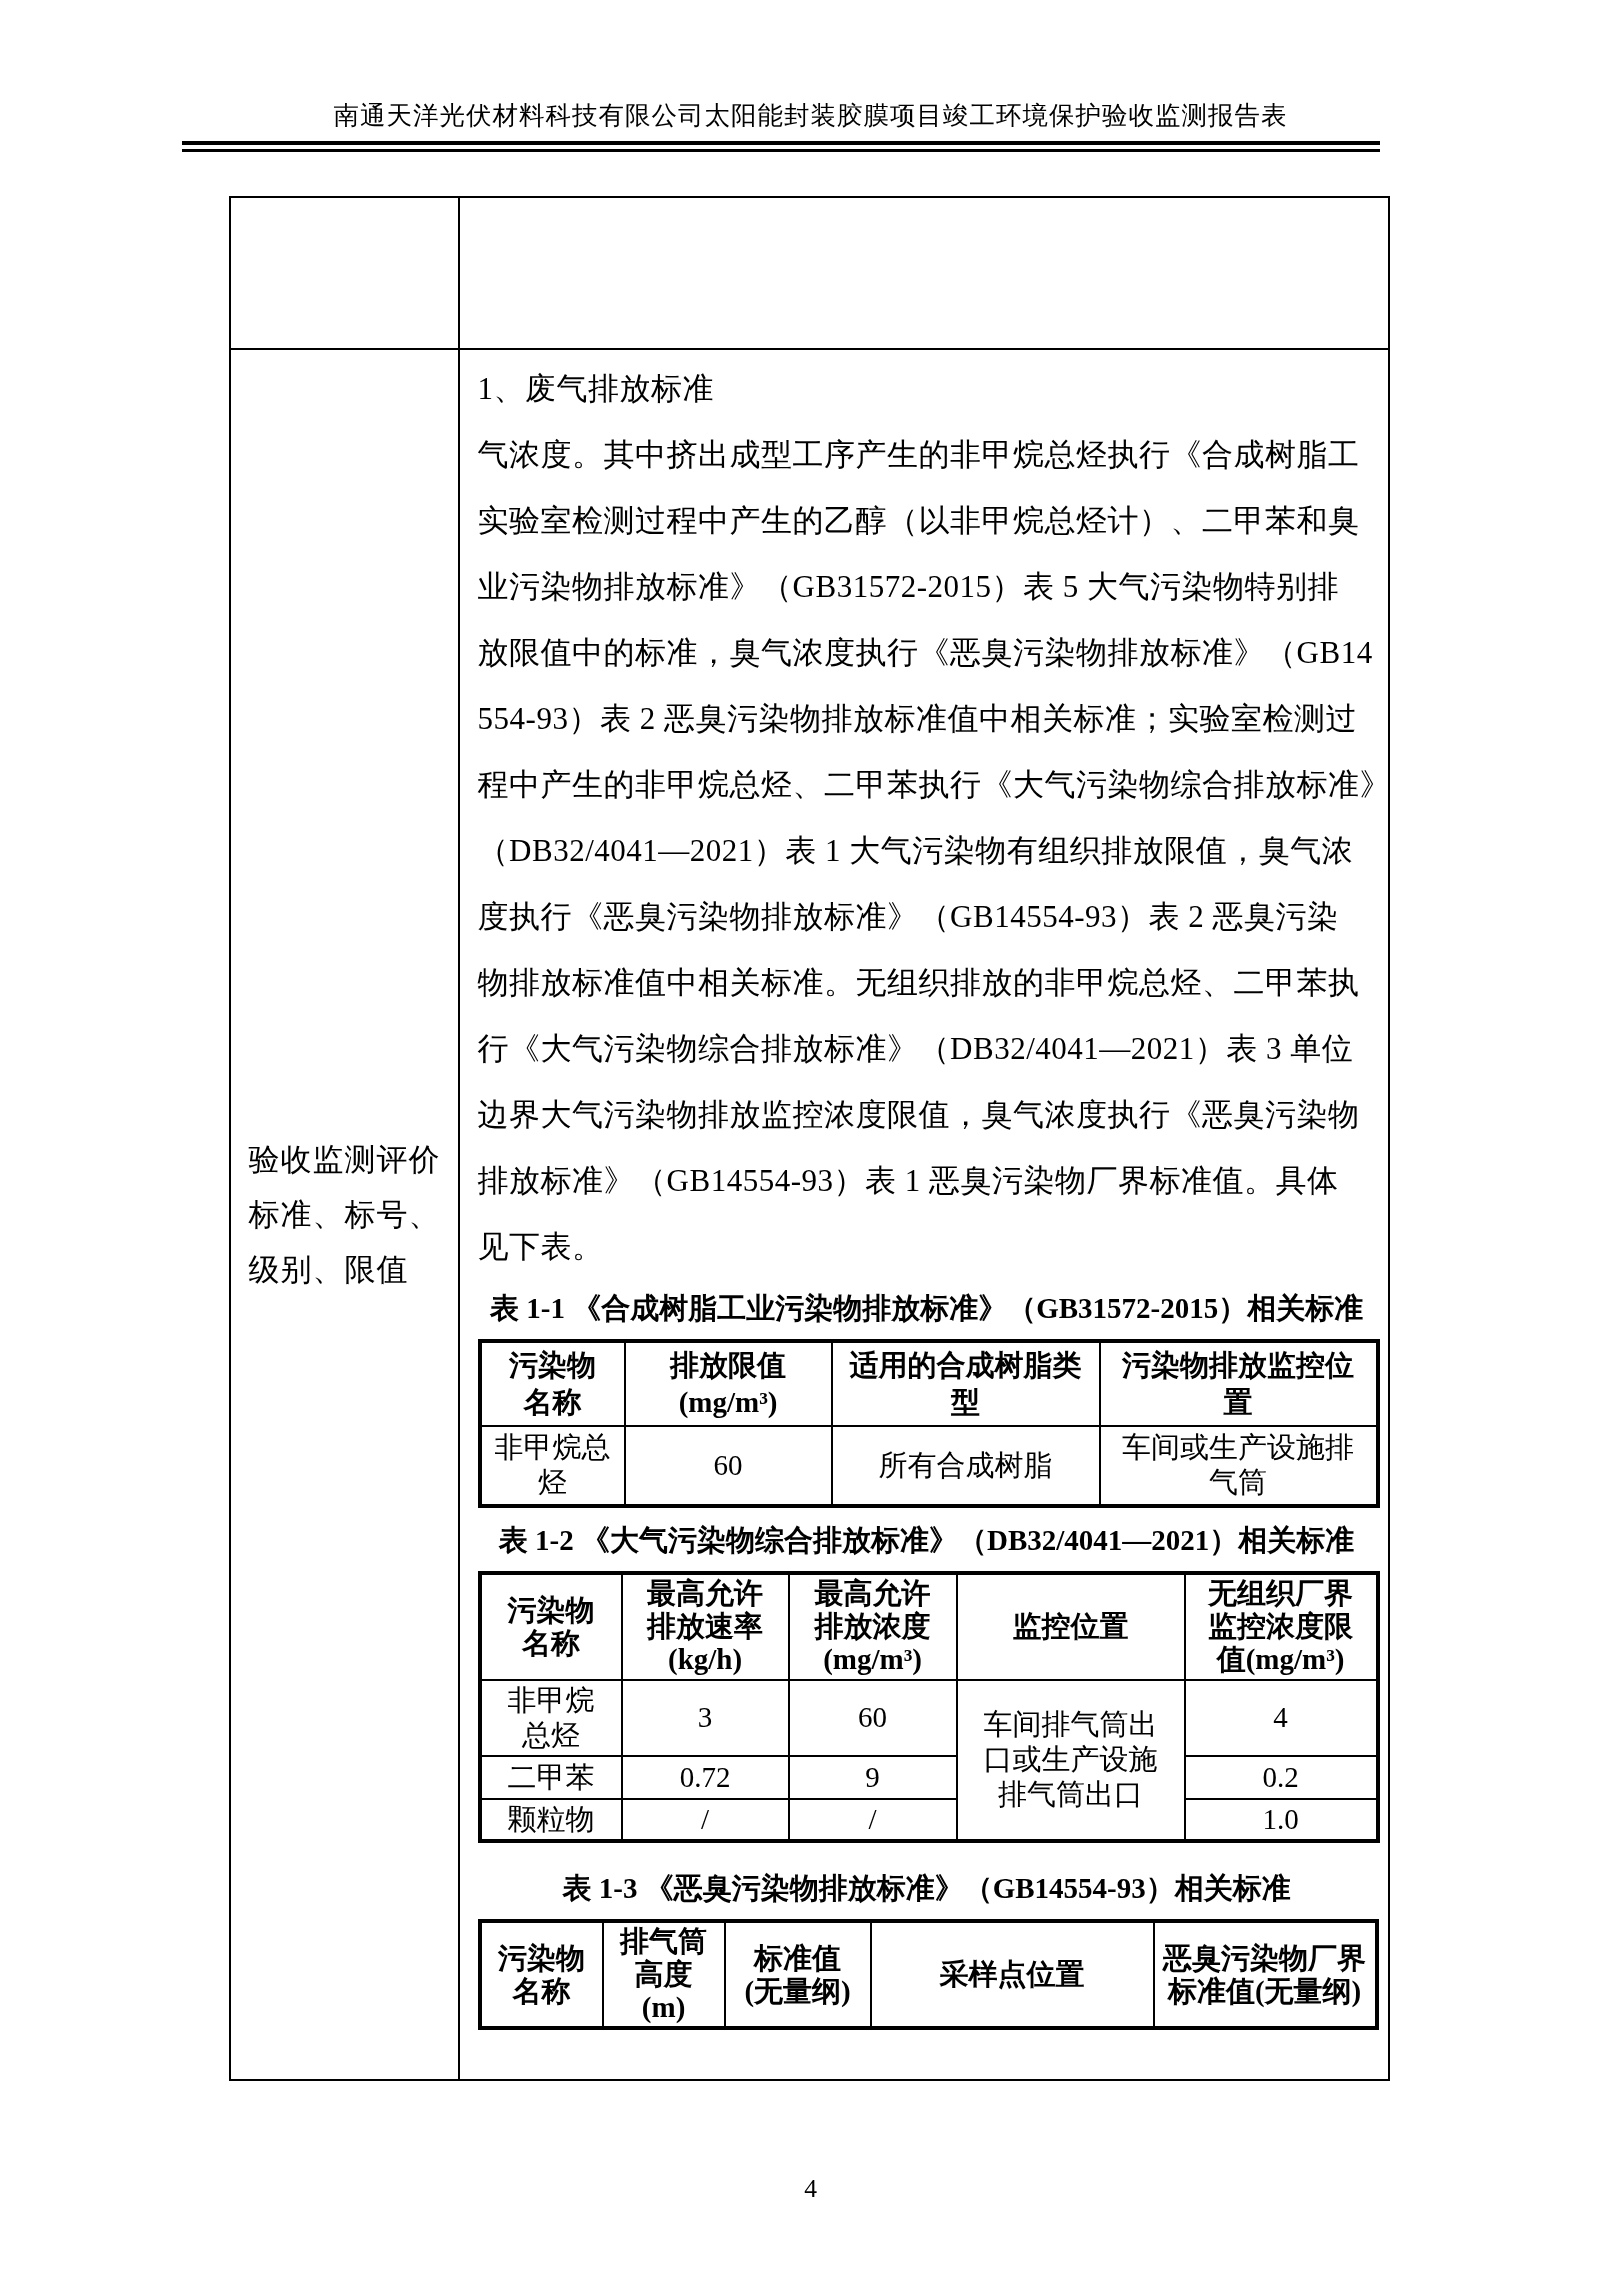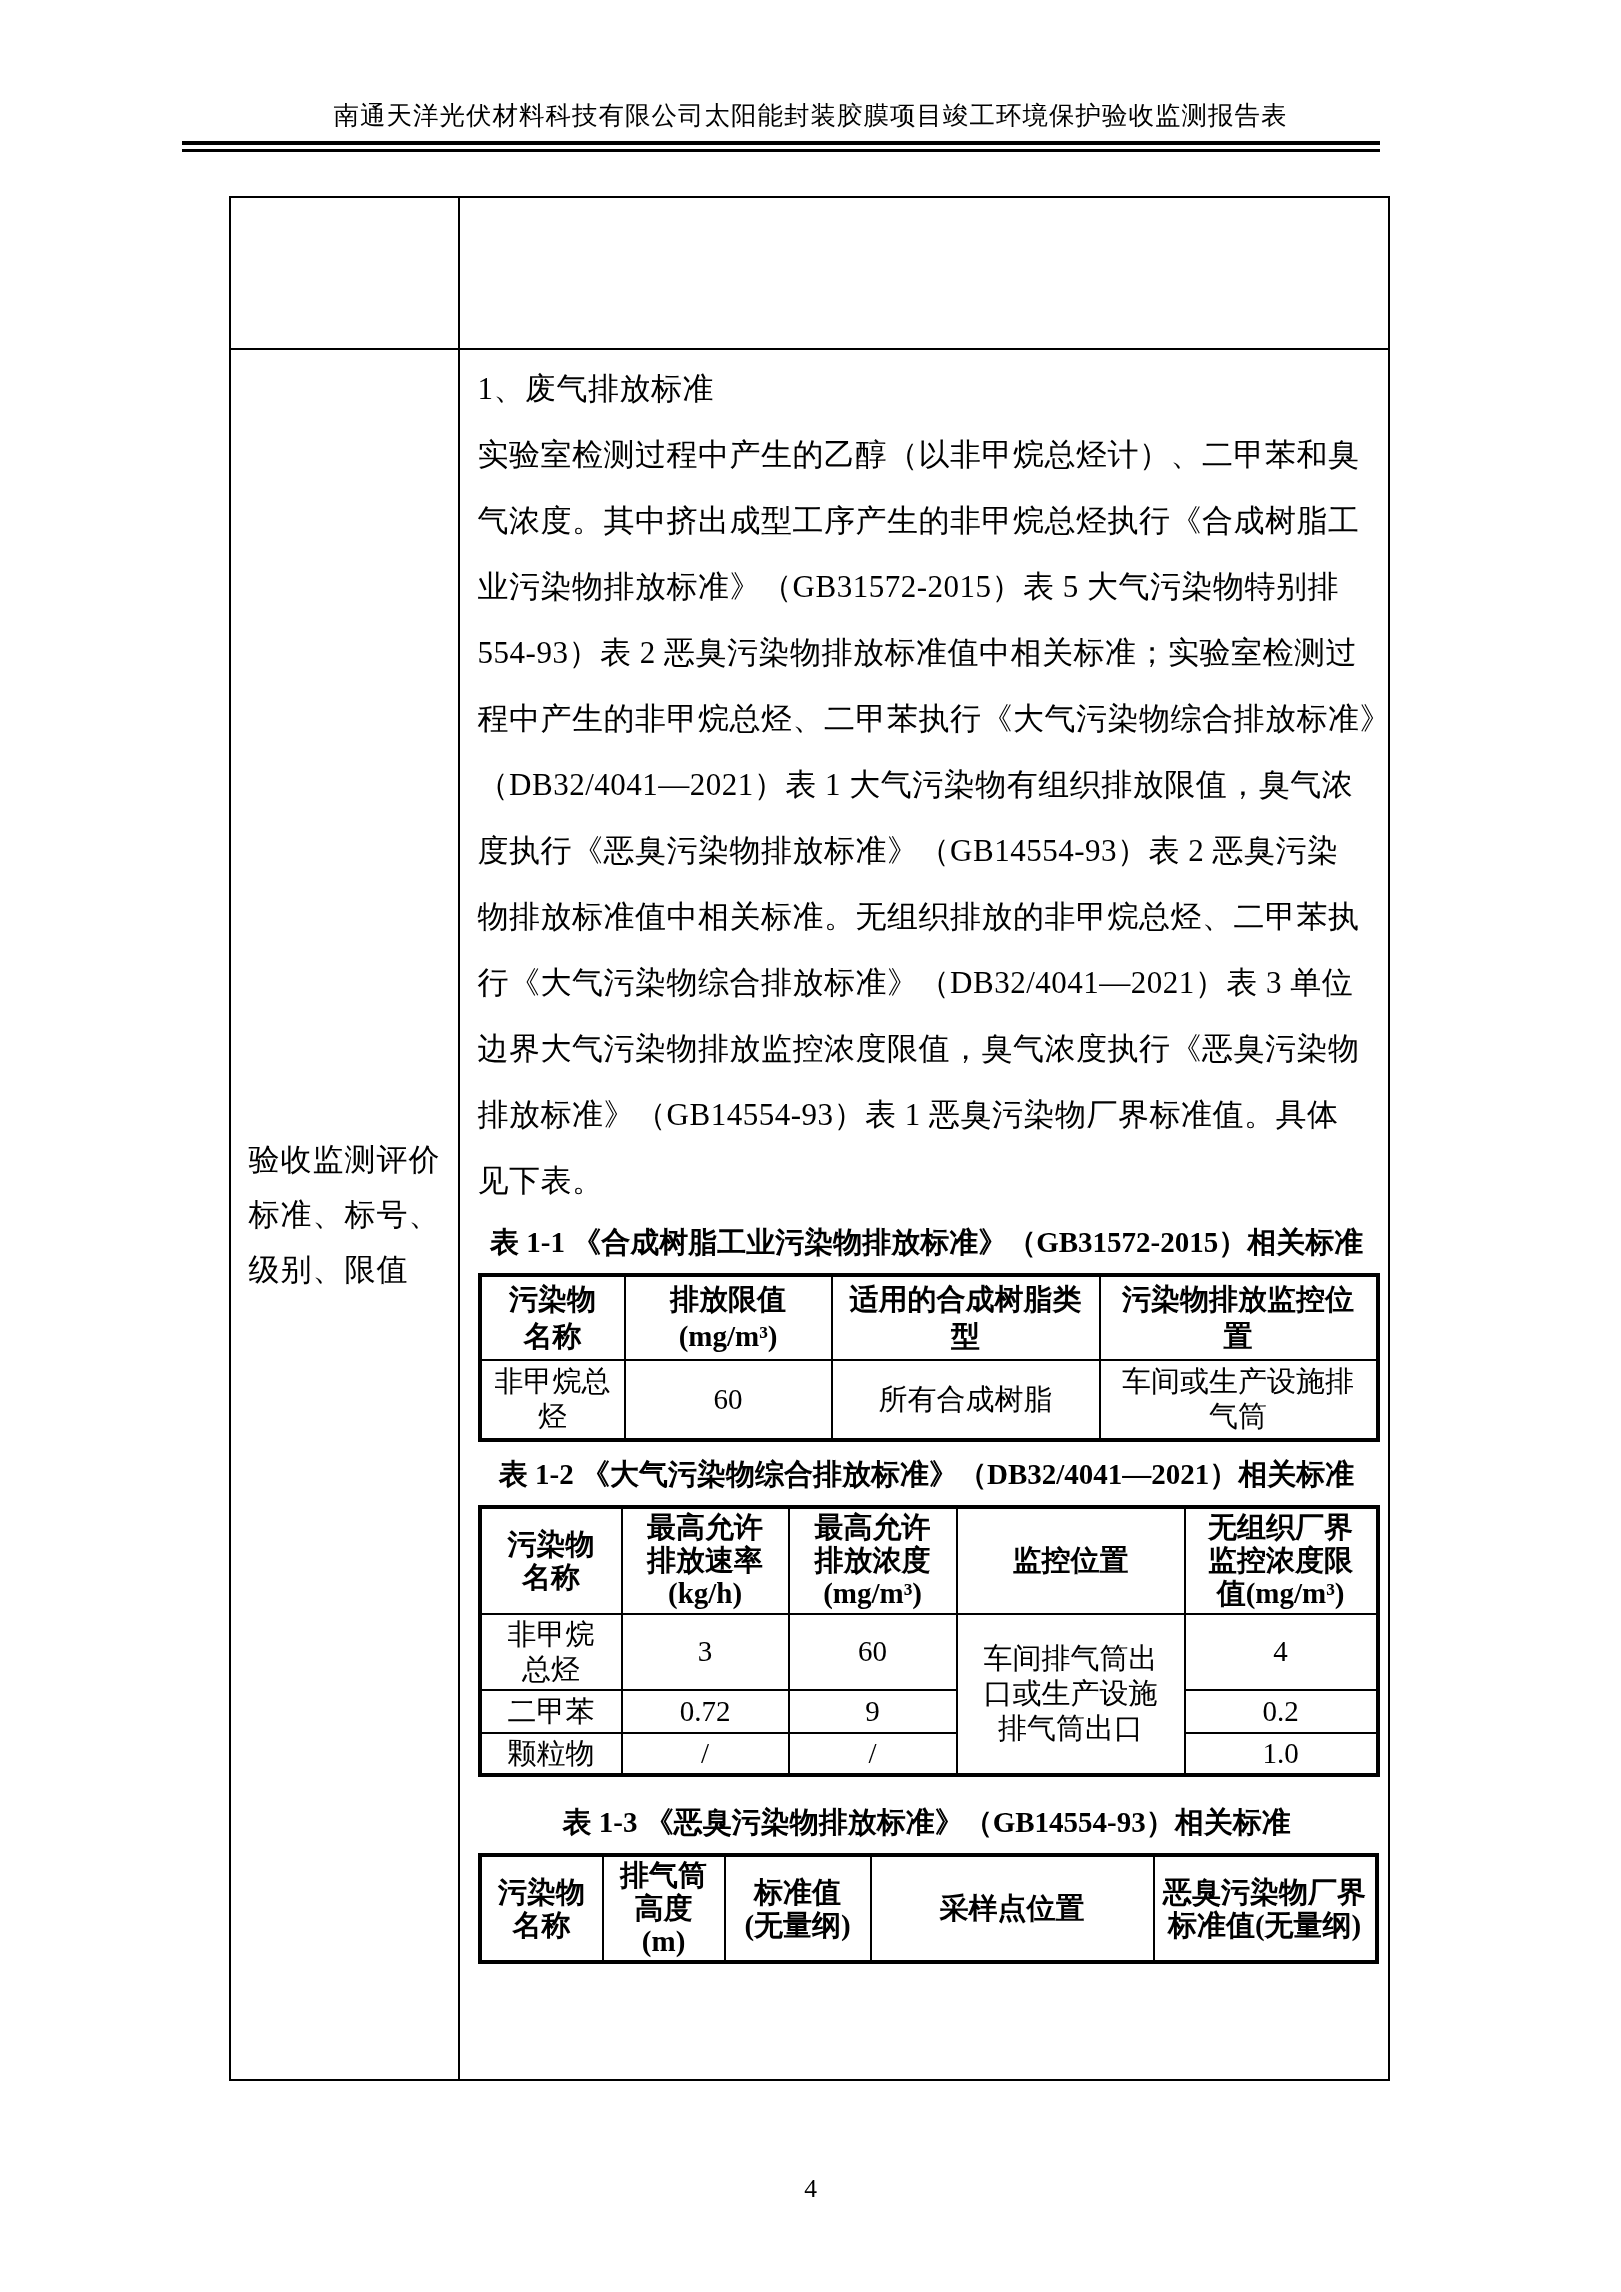--- a/index.html
+++ b/index.html
@@ -133,23 +133,24 @@
 
     <div class="oc-col1 label-cell">
       <div class="label-text">验收监测评价
 标准、标号、
 级别、限值</div>
     </div>
 
     <div class="content-cell">
 
       <div class="body-line">1、废气排放标准</div>
+      <div class="body-line">气浓度。其中挤出成型工序产生的非甲烷总烃执行《合成树脂工</div>
       <div class="body-line">实验室检测过程中产生的乙醇（以非甲烷总烃计）、二甲苯和臭</div>
-      <div class="body-line">气浓度。其中挤出成型工序产生的非甲烷总烃执行《合成树脂工</div>
       <div class="body-line">业污染物排放标准》（GB31572-2015）表 5 大气污染物特别排</div>
+      <div class="body-line">放限值中的标准，臭气浓度执行《恶臭污染物排放标准》（GB14</div>
       <div class="body-line">554-93）表 2 恶臭污染物排放标准值中相关标准；实验室检测过</div>
       <div class="body-line">程中产生的非甲烷总烃、二甲苯执行《大气污染物综合排放标准》</div>
       <div class="body-line">（DB32/4041—2021）表 1 大气污染物有组织排放限值，臭气浓</div>
       <div class="body-line">度执行《恶臭污染物排放标准》（GB14554-93）表 2 恶臭污染</div>
       <div class="body-line">物排放标准值中相关标准。无组织排放的非甲烷总烃、二甲苯执</div>
       <div class="body-line">行《大气污染物综合排放标准》（DB32/4041—2021）表 3 单位</div>
       <div class="body-line">边界大气污染物排放监控浓度限值，臭气浓度执行《恶臭污染物</div>
       <div class="body-line">排放标准》（GB14554-93）表 1 恶臭污染物厂界标准值。具体</div>
       <div class="body-line">见下表。</div>
 

